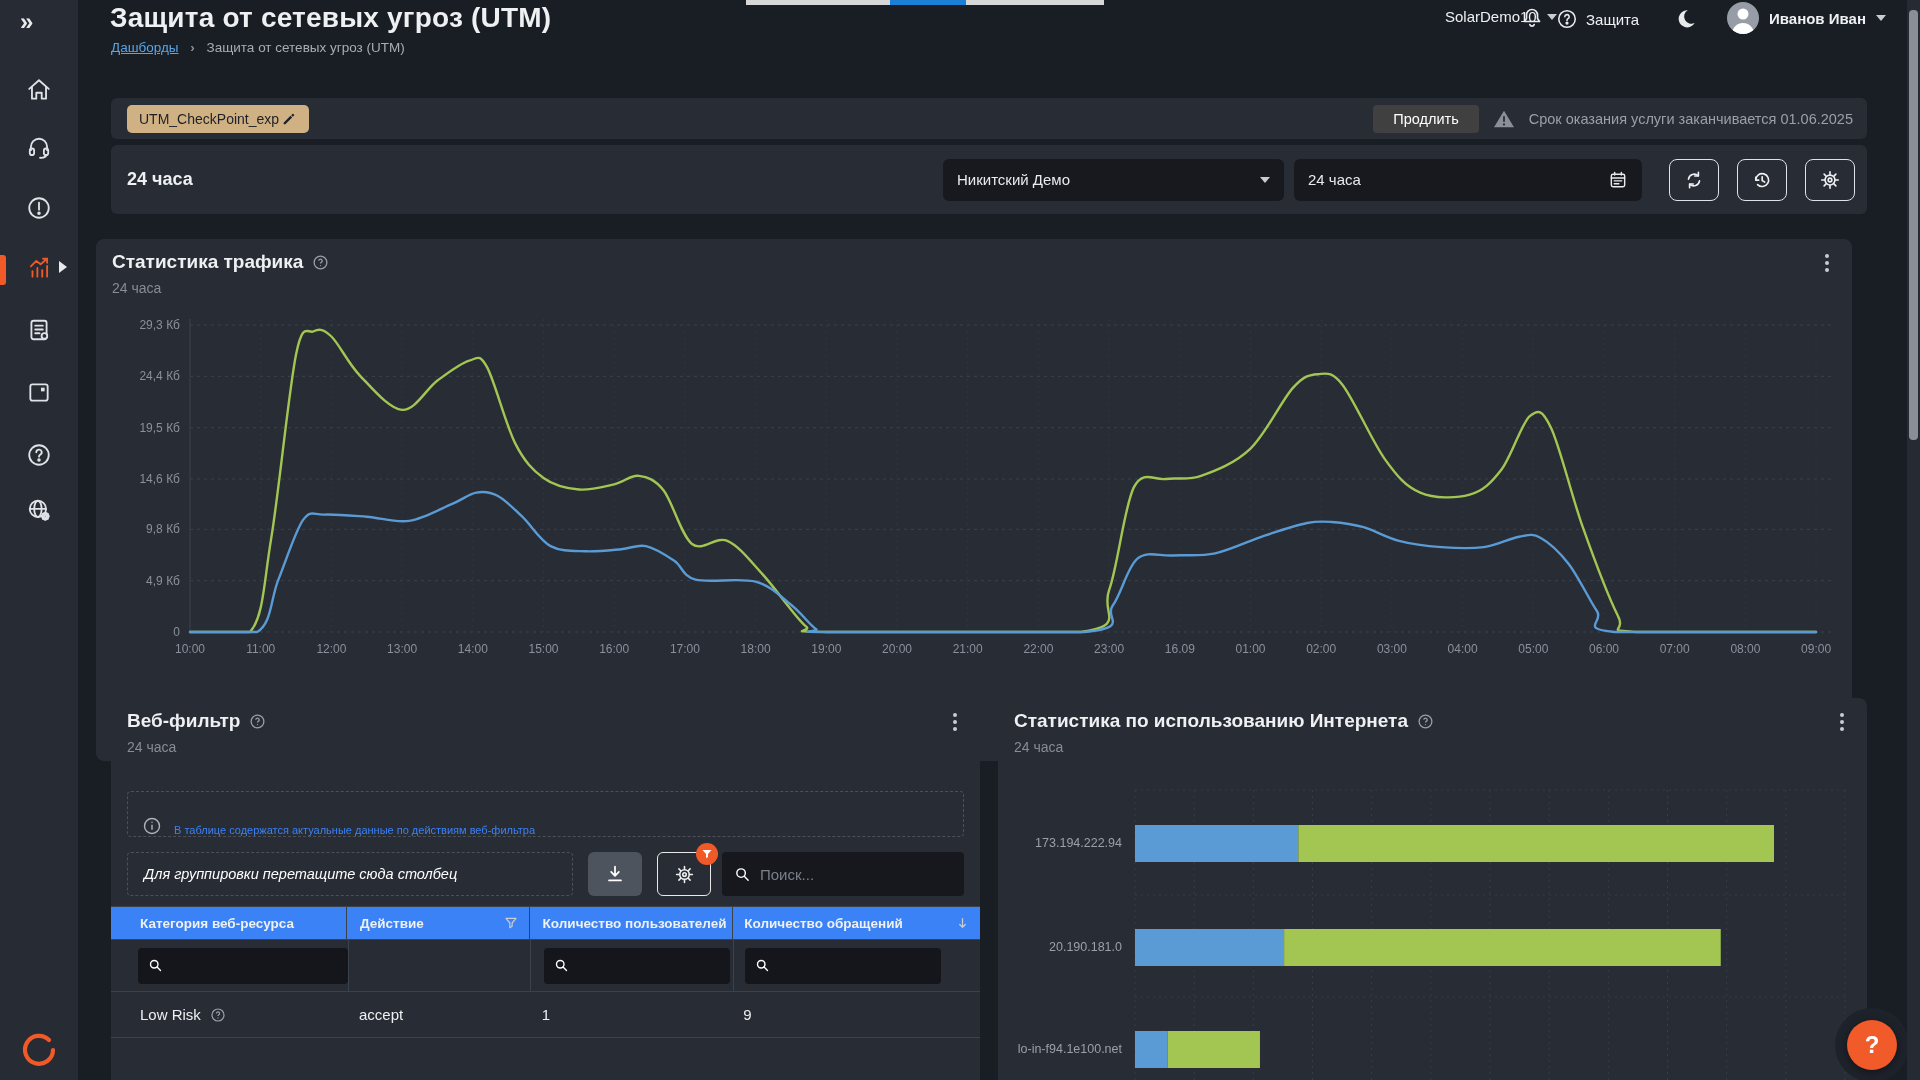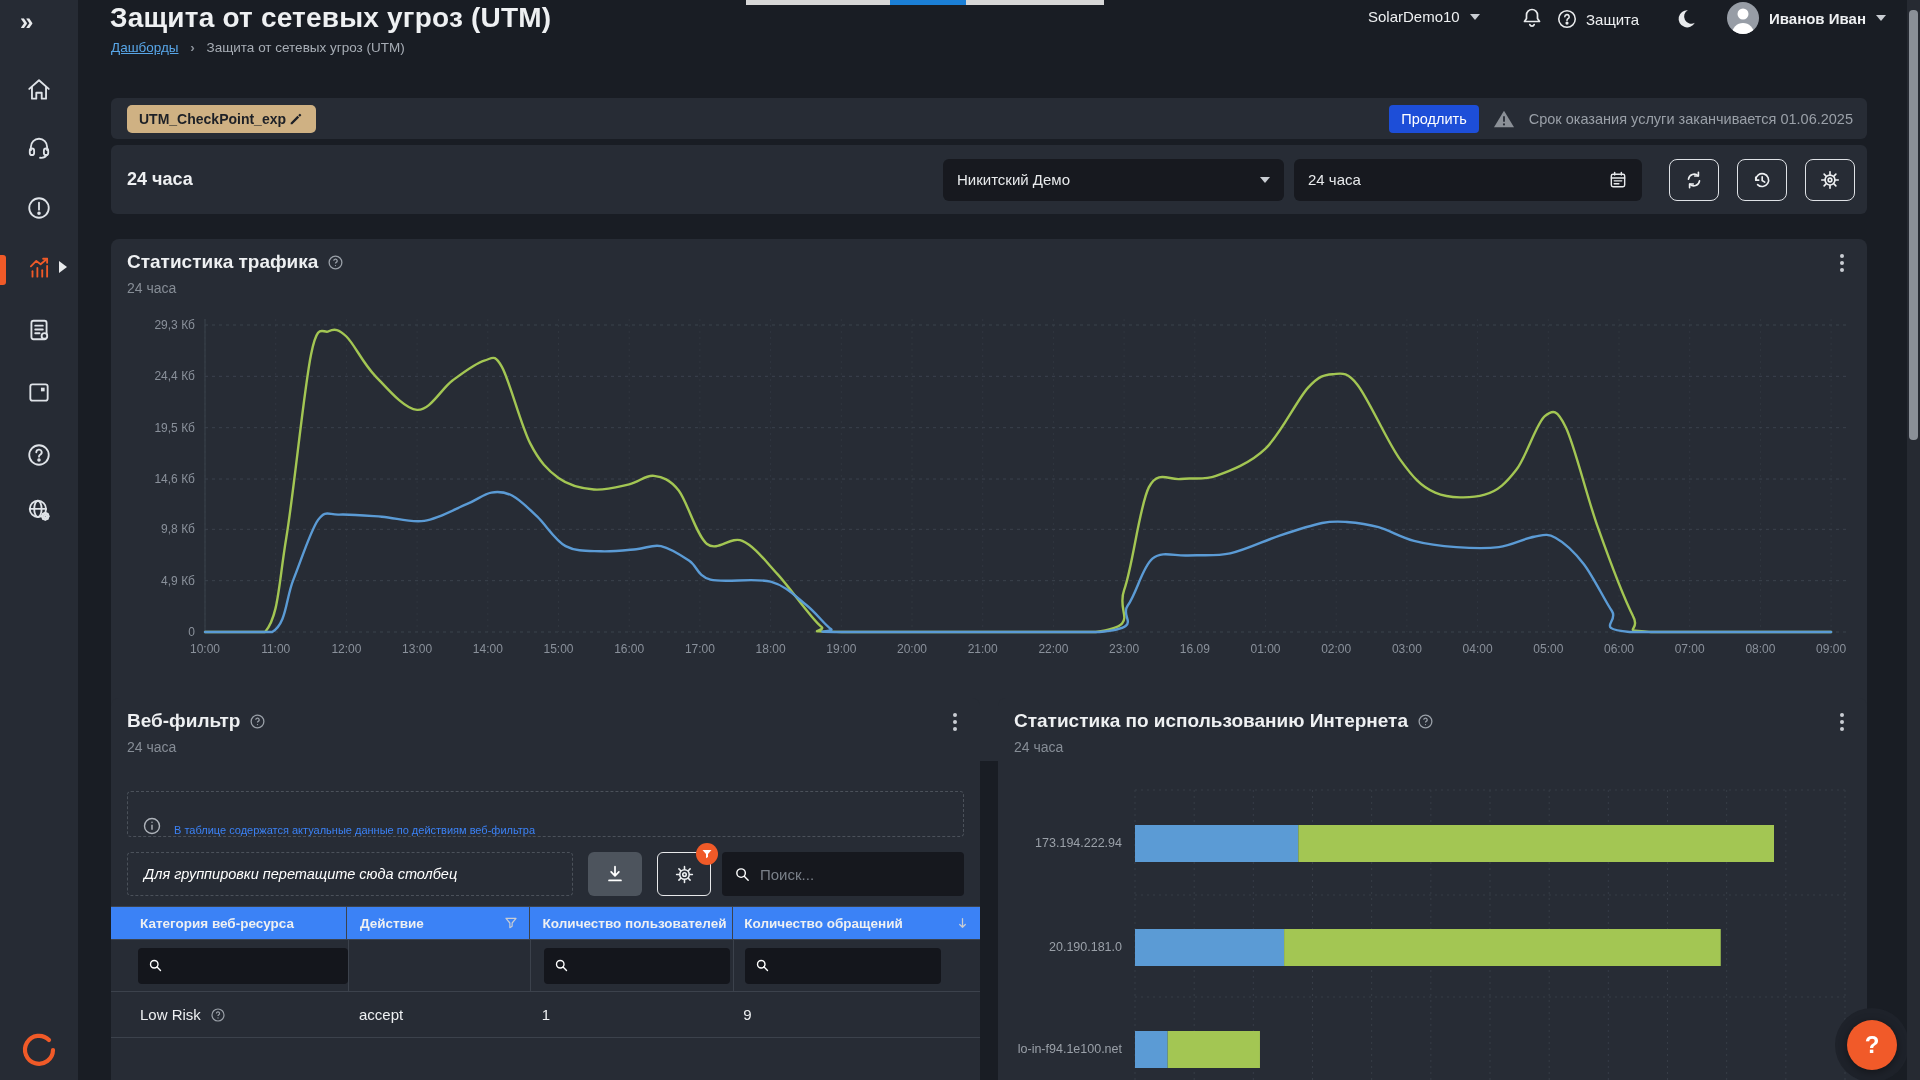--- a/index.html
+++ b/index.html
@@ -24,51 +24,51 @@
   #collapse { position:absolute; left:20px; top:8px; font-size:24px; font-weight:bold; color:#e8eaec; cursor:pointer; }
   #side-caret { position:absolute; left:59px; top:261px; width:0; height:0; border-left:8px solid #e8eaec; border-top:6px solid transparent; border-bottom:6px solid transparent; }
   #solar-logo { position:absolute; left:20px; top:1031px; }
 
   
   #page-title { left:110px; top:2px; font-size:28px; font-weight:bold; letter-spacing:.2px; }
   #breadcrumb { left:111px; top:40px; font-size:13.5px; color:#a7adb5; }
   #breadcrumb .link { color:#58a6e8; text-decoration:underline; cursor:pointer; }
   #breadcrumb .sep { color:#8b919a; margin:0 8px; font-weight:bold; }
   .hdr-ic { stroke:#e8eaec; fill:none; stroke-width:1.7; stroke-linecap:round; stroke-linejoin:round; }
-  #org-switch { left:1368px; top:8px; font-size:15px; display:flex; align-items:center; gap:10px; cursor:pointer; }
+  #org-switch { left:1445px; top:8px; font-size:15px; display:flex; align-items:center; gap:10px; cursor:pointer; }
   .caret { width:0; height:0; border-left:5px solid transparent; border-right:5px solid transparent; border-top:6px solid #c9cdd3; }
   #bell { left:1520px; top:6px; cursor:pointer; }
   #help-link { left:1556px; top:8px; display:flex; align-items:center; gap:8px; font-size:15px; cursor:pointer; }
   #moon { left:1674px; top:7px; cursor:pointer; }
   #user-menu { left:1727px; top:2px; display:flex; align-items:center; gap:10px; cursor:pointer; }
   #avatar { width:32px; height:32px; border-radius:50%; background:#979da6; overflow:hidden; position:relative; }
   #user-name { font-size:15px; font-weight:bold;text-align:right; }
 
   
   .strip { left:111px; width:1756px; background:#272c35; border-radius:6px; display:flex; align-items:center; }
   #strip1 { top:98px; height:41px; padding:0 14px 0 16px; }
-  #tag { background:#cfb183; color:#1d2026; font-weight:bold; font-size:14px; border-radius:5px; height:28px; display:flex; align-items:center; gap:2px; padding:0 12px; cursor:pointer; }
+  #tag { background:#cfb183; color:#1d2026; font-weight:normal; font-size:14px; border-radius:5px; height:28px; display:flex; align-items:center; gap:2px; padding:0 12px; cursor:pointer; }
   #strip1 .right { margin-left:auto; display:flex; align-items:center; gap:14px; }
-  #extend-btn { background:#1d4ed8; border:none; color:#fff; font-size:14.5px; font-family:inherit; height:28px; padding:0 12px; border-radius:4px; cursor:pointer; }
+  #extend-btn { background:#404040; border:none; color:#fff; font-size:14.5px; font-family:inherit; height:28px; padding:0 20px; border-radius:4px; cursor:pointer; }
   #warn-text { color:#9aa0a8; font-size:14.5px; }
 
   #strip2 { top:145px; height:69px; padding:0 12px 0 16px; }
   #period-title { font-size:18px; font-weight:bold; }
   #strip2 .right { margin-left:auto; display:flex; align-items:center; gap:10px; }
   .field { background:#17191f; border-radius:6px; height:42px; display:flex; align-items:center; padding:0 14px; font-size:15px; color:#e8eaec; cursor:pointer; }
   #tenant-select { width:341px; }
   #tenant-select .caret { margin-left:auto; }
   #period-input { width:348px; margin-right:9px; }
   #period-input svg { margin-left:auto; }
   .icon-btn { width:50px; height:42px; border:1px solid #dfe2e6; border-radius:8px; background:transparent; display:flex; align-items:center; justify-content:center; cursor:pointer; margin-left:8px; }
   .icon-btn svg { stroke:#eef0f2; fill:none; stroke-width:1.8; stroke-linecap:round; stroke-linejoin:round; }
 
   
   .card { position:absolute; background:#272c35; border-radius:8px; }
-  #traffic-card { left:111px; top:239px; width:1756px; height:522px; }
+  #traffic-card { left:96px; top:239px; width:1756px; height:522px; }
   .card-title { position:absolute; left:16px; top:12px; font-size:19px; font-weight:bold; display:flex; align-items:center; gap:9px; }
   .card-sub { position:absolute; left:16px; top:41px; font-size:14px; color:#868d96; }
   .kebab { position:absolute; right:14px; top:12px; width:22px; height:24px; display:flex; flex-direction:column; align-items:center; justify-content:center; gap:3px; cursor:pointer; }
   .kebab i { width:4px; height:4px; border-radius:50%; background:#c9cdd3; }
   .q-ic { flex:0 0 auto; }
 
   #web-card { left:111px; top:698px; width:869px; height:420px; }
   #usage-card { left:998px; top:698px; width:869px; height:420px; }
 
   

